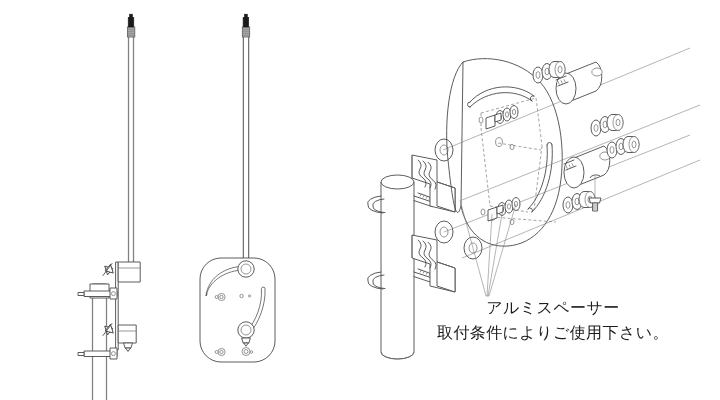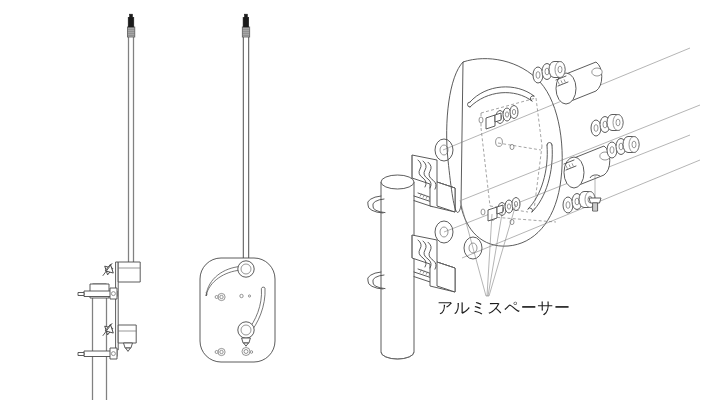--- a/index.html
+++ b/index.html
@@ -443,13 +443,14 @@
       <line class="ln-hair" x1="516" y1="204" x2="489" y2="296"></line>
       <line class="ln-hair" x1="486" y1="296" x2="489" y2="296"></line>
     </g>
   </g>
 
 </svg>
 </div>
 
 <div id="callout-block" class="callout">
   <div>アルミスペーサー</div>
+  <div>取付条件によりご使用下さい。</div>
 </div>
 
 </body></html>

